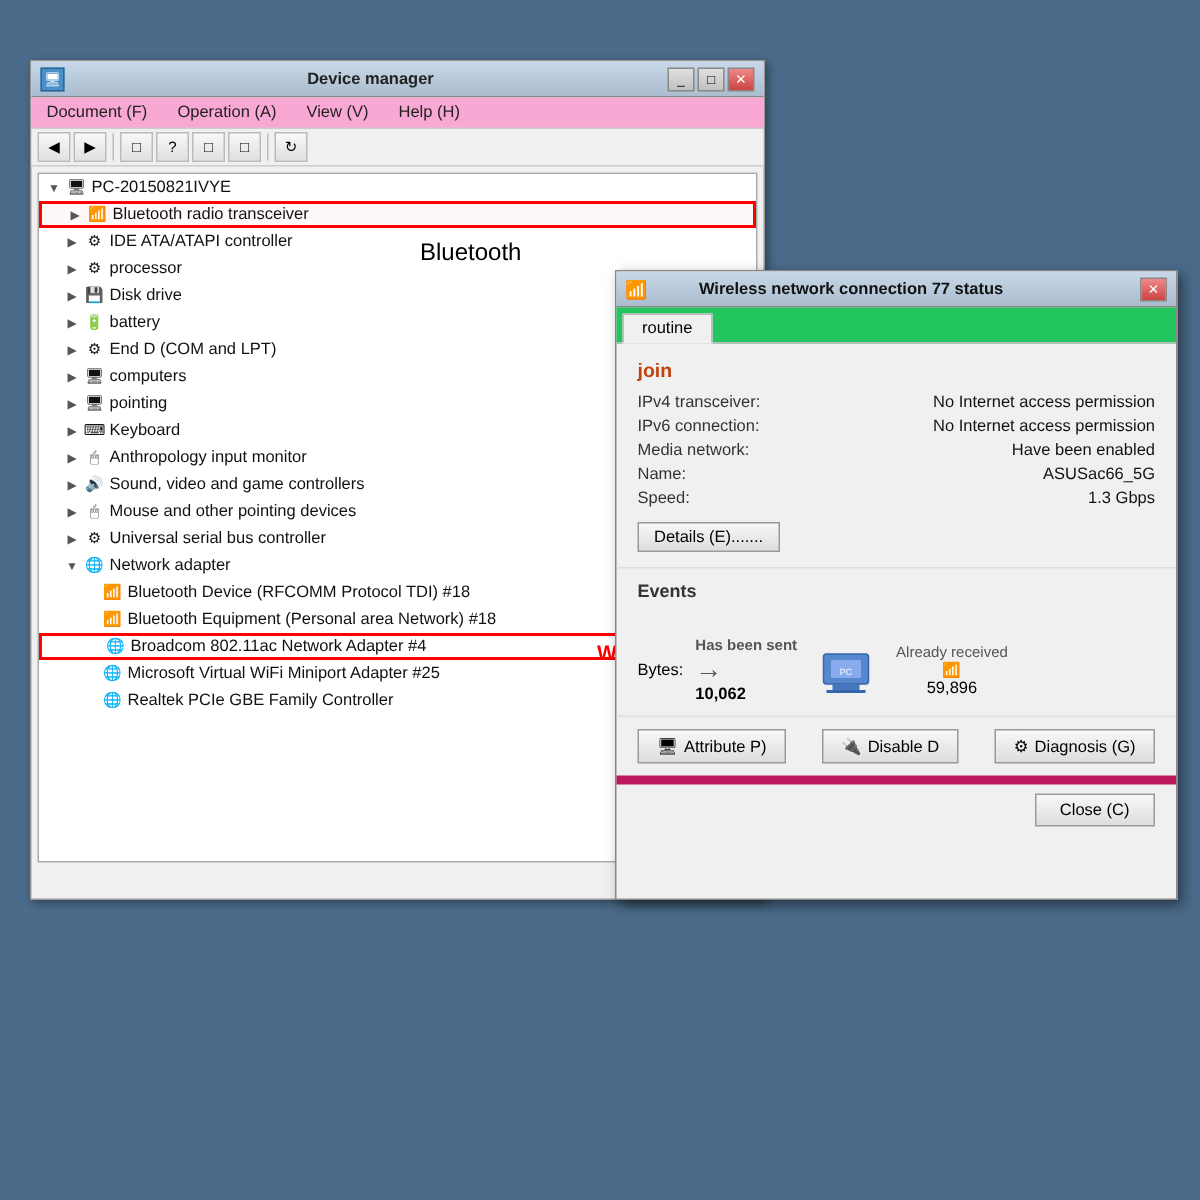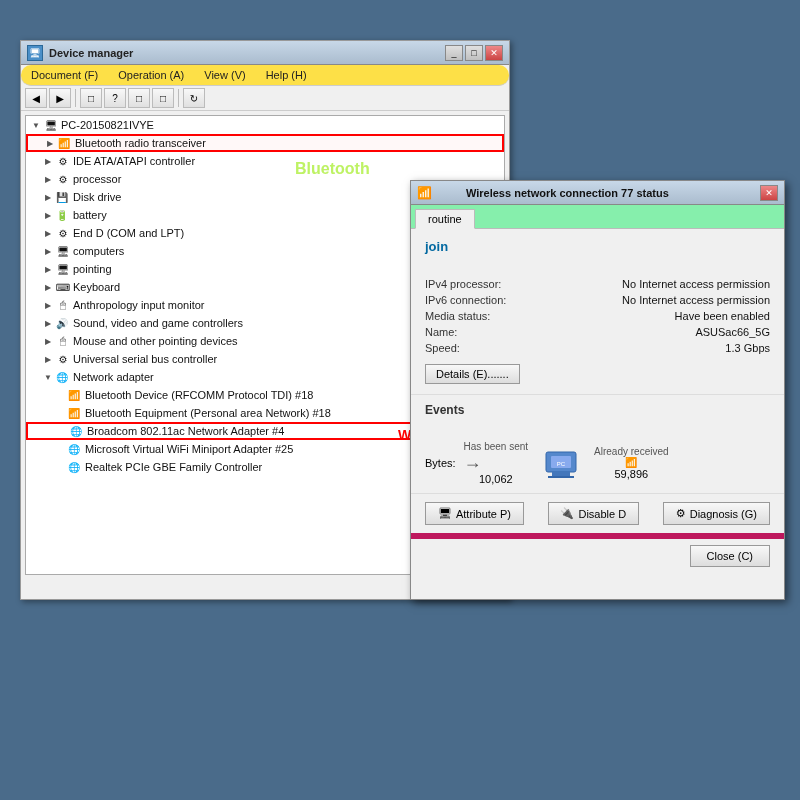--- a/index.html
+++ b/index.html
@@ -53,20 +53,21 @@
       font-size: 9px;
       color: white;
       border: 1px solid #2a6898;
     }
 
     .title-bar-text {
       flex: 1;
       font-size: 11px;
       font-weight: bold;
       color: #222;
+      text-align: center;
     }
 
     .title-bar-buttons {
       display: flex;
       gap: 2px;
     }
 
     .title-btn {
       width: 18px;
       height: 16px;
@@ -75,26 +76,25 @@
       display: flex;
       align-items: center;
       justify-content: center;
       font-size: 9px;
       cursor: pointer;
     }
 
     .title-btn.close { background: linear-gradient(to bottom, #e88, #c44); color: white; }
 
     .menu-bar {
-      background: #fde047;
+      background: #f9a8d4;
       padding: 2px 4px;
       display: flex;
       gap: 8px;
       border-bottom: 1px solid #ccc;
-      border-radius: 10px;
     }
 
     .menu-item {
       padding: 2px 6px;
       font-size: 11px;
       cursor: pointer;
       color: #222;
     }
 
     .toolbar {
@@ -169,25 +169,25 @@
       margin-right: 3px;
       font-size: 10px;
     }
 
     .bluetooth-highlight {
       border: 2px solid red;
       background: #fff8f8;
     }
 
     .bluetooth-label {
-      color: #bef264;
-      font-weight: bold;
+      color: #000000;
+      font-weight: normal;
       font-size: 16px;
       position: absolute;
-      left: 275px;
+      left: 260px;
       top: 120px;
     }
 
     .wireless-label {
       color: red;
       font-weight: bold;
       font-size: 14px;
       position: absolute;
     }
 
@@ -236,21 +236,21 @@
       border: 1px solid #888;
       display: flex;
       align-items: center;
       justify-content: center;
       font-size: 9px;
       color: white;
       cursor: pointer;
     }
 
     .tab-bar {
-      background: #86efac;
+      background: #22c55e;
       display: flex;
       padding: 4px 4px 0;
       border-bottom: 1px solid #bbb;
       text-align: right;
     }
 
     .tab {
       padding: 3px 12px;
       background: #d0d0d0;
       border: 1px solid #bbb;
@@ -267,22 +267,22 @@
       color: #000;
     }
 
     .status-content {
       padding: 10px 14px;
     }
 
     .join-label {
       font-size: 13px;
       font-weight: bold;
-      color: #0369a1;
-      margin-bottom: 24px;
+      color: #c2410c;
+      margin-bottom: 8px;
     }
 
     .status-row {
       display: flex;
       justify-content: space-between;
       margin-bottom: 4px;
       font-size: 11px;
     }
 
     .status-label { color: #333; font-weight: 500; }
@@ -333,21 +333,21 @@
     .bytes-label { font-weight: normal; }
 
     .network-icon {
       width: 50px;
       height: 38px;
       display: flex;
       align-items: center;
       justify-content: center;
     }
 
-    .sent-info { text-align: center; }
+    .sent-info { text-align: left; font-weight: bold; }
     .recv-info { text-align: center; }
     .mini-signal { font-size: 10px; color: #3a9f3a; }
 
     .bottom-buttons {
       display: flex;
       justify-content: space-between;
       padding: 8px 14px;
       border-top: 1px solid #ddd;
     }
 
@@ -548,29 +548,29 @@
     </div>
 
     <div class="tab-bar">
       <div class="tab active">routine</div>
     </div>
 
     <div class="status-content">
       <div class="join-label">join</div>
 
       <div class="status-row">
-        <span class="status-label">IPv4 processor:</span>
+        <span class="status-label">IPv4 transceiver:</span>
         <span class="status-value">No Internet access permission</span>
       </div>
       <div class="status-row">
         <span class="status-label">IPv6 connection:</span>
         <span class="status-value">No Internet access permission</span>
       </div>
       <div class="status-row">
-        <span class="status-label">Media status:</span>
+        <span class="status-label">Media network:</span>
         <span class="status-value">Have been enabled</span>
       </div>
       <div class="status-row">
         <span class="status-label">Name:</span>
         <span class="status-value">ASUSac66_5G</span>
       </div>
       <div class="status-row">
         <span class="status-label">Speed:</span>
         <span class="status-value">1.3 Gbps</span>
       </div>

